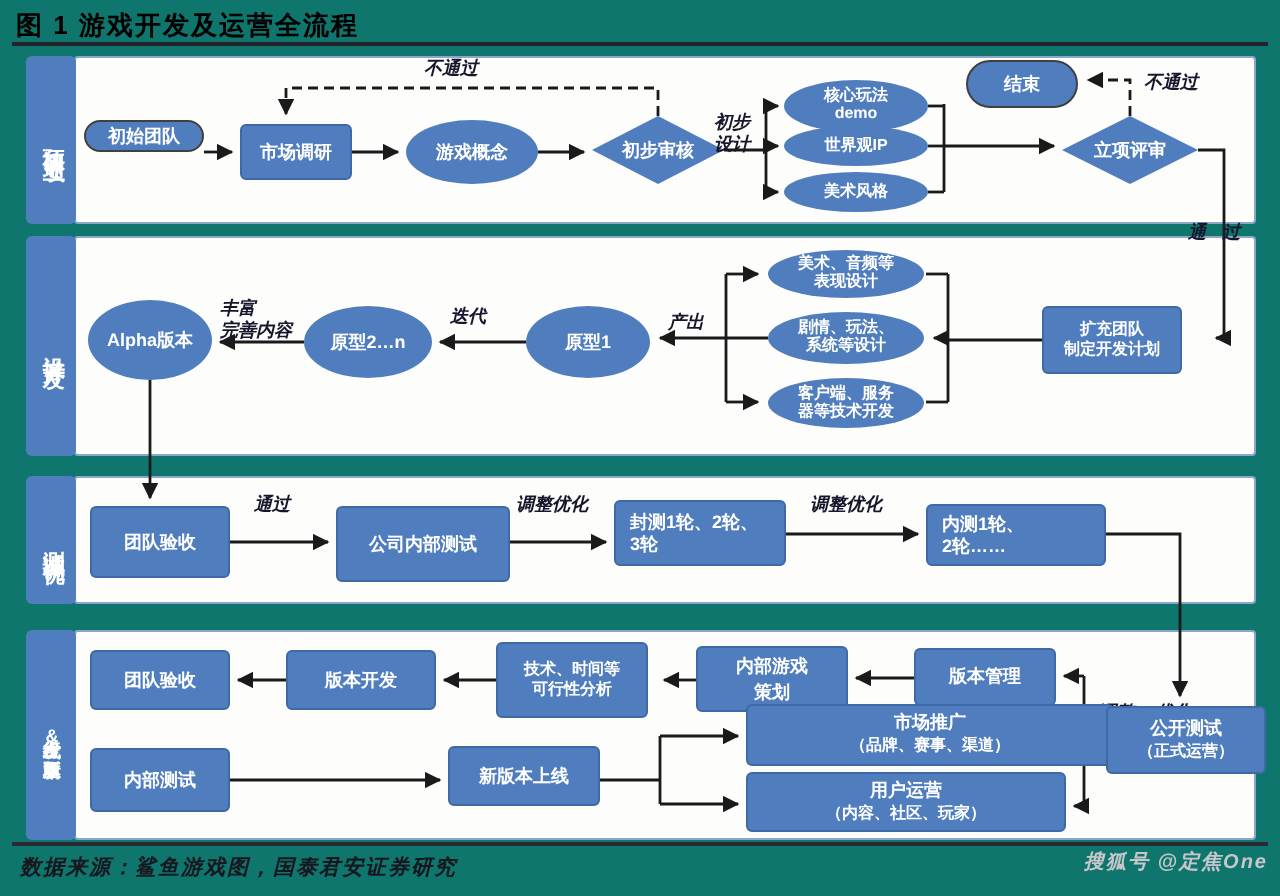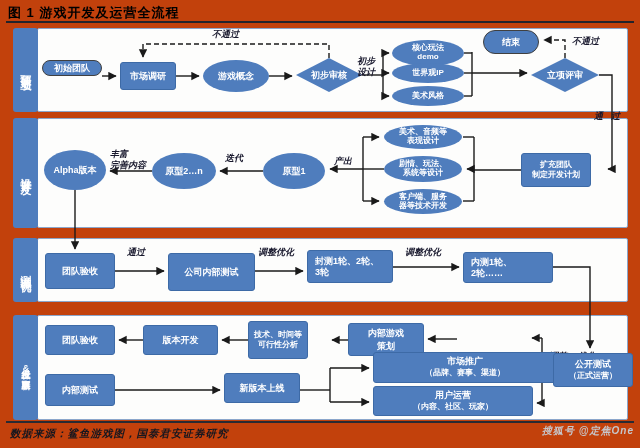--- a/index.html
+++ b/index.html
@@ -1,16 +1,16 @@
 <!DOCTYPE html>
 <html><head>
 <meta charset="utf-8">
 <style>
   html,body{margin:0;padding:0;}
-  .stage{position:relative;width:640px;height:448px;background:#c2410c;overflow:hidden;
+  .stage{position:relative;width:640px;height:448px;background:#0f766e;overflow:hidden;
          font-family:"Liberation Sans",sans-serif;}
   .title{position:absolute;left:8px;top:4px;font-size:13px;font-weight:bold;color:#000;letter-spacing:1px;}
   .title-rule{position:absolute;left:6px;top:21px;width:628px;height:2px;background:#23232b;}
   .panel{position:absolute;border:1.5px solid #8ba6cb;background:#fdfdfc;border-radius:2px;box-sizing:border-box;}
   .tab{position:absolute;background:#4f7dbd;color:#fff;font-weight:bold;border-radius:3px;
        writing-mode:vertical-rl;text-orientation:upright;display:flex;align-items:center;justify-content:center;
        font-size:11px;letter-spacing:2px;box-sizing:border-box;}
   .tab-sm{font-size:9px;letter-spacing:0;}
   .nd{position:absolute;background:#4f7dbd;color:#fff;display:flex;flex-direction:column;align-items:center;
       justify-content:center;text-align:center;font-weight:bold;font-size:9px;line-height:1.2;box-sizing:border-box;
@@ -198,28 +198,31 @@
   <div class="lb" style="left:258px;top:247px">调整优化</div>
   <div class="lb" style="left:405px;top:247px">调整优化</div>
   <div class="lb gapword" style="left:549px;top:303px">调整 优化</div>
 
   <div class="nd rect" style="left:45px;top:325px;width:70px;height:30px">
       <span>团队验收</span>
     </div>
   <div class="nd rect" style="left:143px;top:325px;width:75px;height:30px">
       <span>版本开发</span>
     </div>
-  <div class="nd rect s8" style="left:248px;top:321px;width:60px;height:38px;line-height:1.3">
+  <div class="nd rect s8" style="left:248px;top:321px;width:76px;height:38px;line-height:1.3">
       <span>技术、时间等</span>
       <span>可行性分析</span>
     </div>
   <div class="nd rect" style="left:348px;top:323px;width:76px;height:33px;line-height:1.4">
       <span>内部游戏</span>
       <span>策划</span>
     </div>
+  <div class="nd rect" style="left:457px;top:324px;width:71px;height:29px">
+      <span>版本管理</span>
+    </div>
   <div class="nd rect" style="left:45px;top:374px;width:70px;height:32px">
       <span>内部测试</span>
     </div>
   <div class="nd rect" style="left:224px;top:373px;width:76px;height:30px">
       <span>新版本上线</span>
     </div>
   <div class="nd rect" style="left:373px;top:352px;width:184px;height:31px;line-height:1.3">
       <span>市场推广</span>
       <span class="s8">（品牌、赛事、渠道）</span>
     </div>

